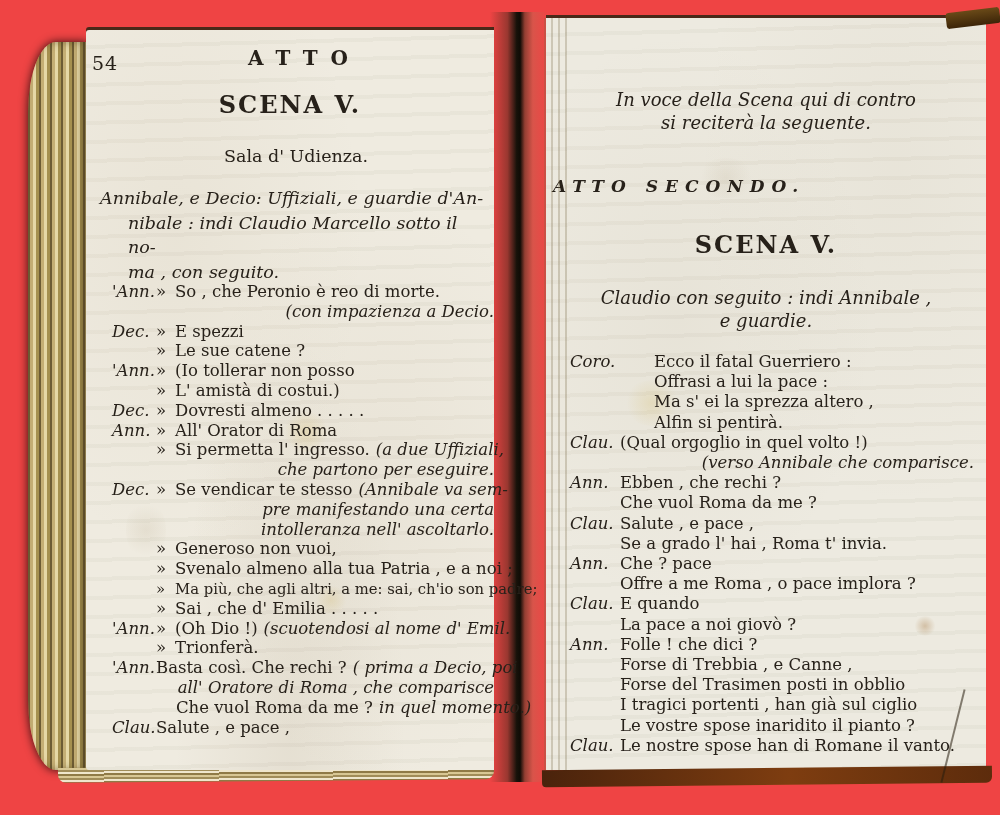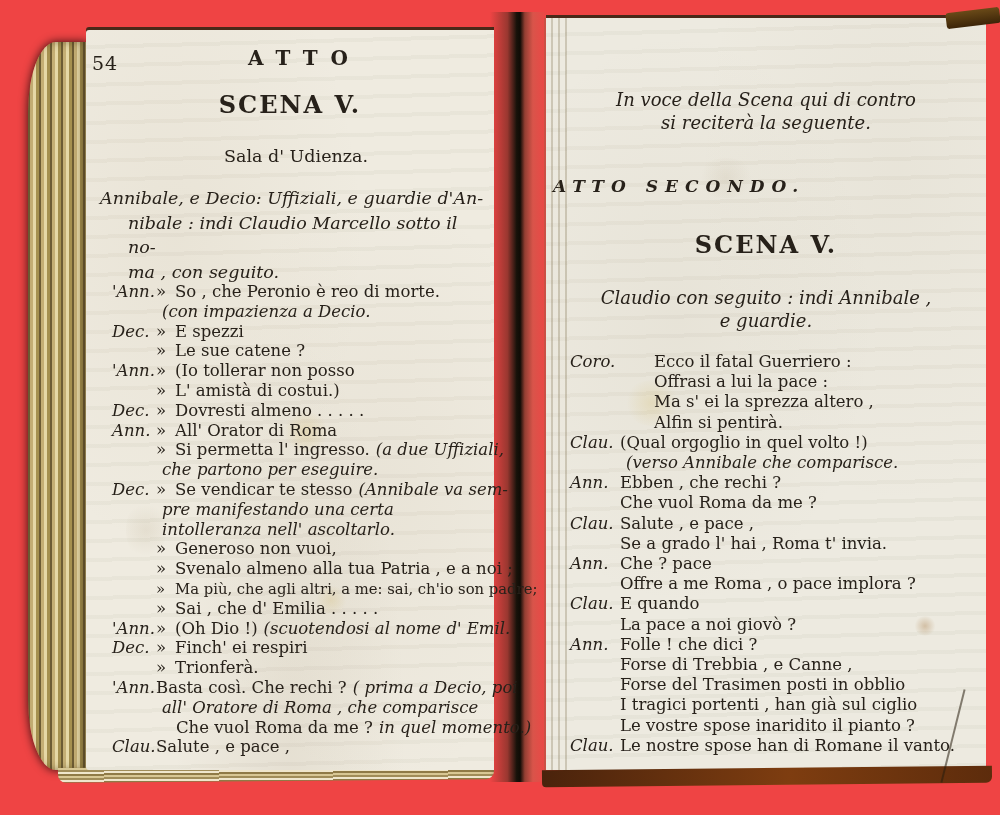--- a/index.html
+++ b/index.html
@@ -66,21 +66,21 @@
   .dlg{position:absolute;left:14px;top:252px;width:390px;
     font-size:16.5px;line-height:19.8px;margin-left:12px;}
   .dlg-r{left:12px;top:334px;width:422px;line-height:20.2px;}
   .ln{white-space:nowrap;}
   .sp{display:inline-block;width:44px;font-style:italic;}
   .dlg-r .sp{width:50px;}
   .m{display:inline-block;width:19px;}
   .m:empty{width:0;}
   .st{font-style:italic;margin-left:6px;}
   .st:empty{display:none;margin:0;}
-  .ln.right{padding-right:8px;}
+  .ln.right{text-align:right;padding-right:8px;}
   .dlg-r .ln.right{padding-right:18px;}
   .ln.ind .t{margin-left:20px;}
   .ln.verse .t{margin-left:34px;}
   .ln.cram{font-size:14.8px;}
 </style>
 </head>
 <body>
 
 <div class="stage">
 
@@ -119,21 +119,20 @@
         <div class="ln"><span class="sp"></span><span class="m">»</span><span class="t">Si permetta l' ingresso.</span><span class="st">(a due Uffiziali,</span></div>
         <div class="ln right"><span class="sp"></span><span class="m"></span><span class="t"></span><span class="st">che partono per eseguire.</span></div>
         <div class="ln"><span class="sp">Dec.</span><span class="m">»</span><span class="t">Se vendicar te stesso</span><span class="st">(Annibale va sem-</span></div>
         <div class="ln right"><span class="sp"></span><span class="m"></span><span class="t"></span><span class="st">pre manifestando una certa</span></div>
         <div class="ln right"><span class="sp"></span><span class="m"></span><span class="t"></span><span class="st">intolleranza nell' ascoltarlo.</span></div>
         <div class="ln"><span class="sp"></span><span class="m">»</span><span class="t">Generoso non vuoi,</span></div>
         <div class="ln"><span class="sp"></span><span class="m">»</span><span class="t">Svenalo almeno alla tua Patria , e a noi ;</span></div>
         <div class="ln cram"><span class="sp"></span><span class="m">»</span><span class="t">Ma più, che agli altri, a me: sai, ch'io son padre;</span></div>
         <div class="ln"><span class="sp"></span><span class="m">»</span><span class="t">Sai , che d' Emilia . . . . .</span></div>
         <div class="ln"><span class="sp">'Ann.</span><span class="m">»</span><span class="t">(Oh Dio !)</span><span class="st">(scuotendosi al nome d' Emil.</span></div>
-        <div class="ln"><span class="sp">Dec.</span><span class="m">»</span><span class="t">Finch' ei respiri</span></div>
         <div class="ln"><span class="sp"></span><span class="m">»</span><span class="t">Trionferà.</span></div>
         <div class="ln"><span class="sp">'Ann.</span><span class="m"></span><span class="t">Basta così. Che rechi ?</span><span class="st">( prima a Decio, poi</span></div>
         <div class="ln right"><span class="sp"></span><span class="m"></span><span class="t"></span><span class="st">all' Oratore di Roma , che comparisce</span></div>
         <div class="ln ind"><span class="sp"></span><span class="m"></span><span class="t">Che vuol Roma da me ?</span><span class="st">in quel momento.)</span></div>
         <div class="ln"><span class="sp">Clau.</span><span class="m"></span><span class="t">Salute , e pace ,</span></div>
       </div>
   </div>
 
   <div class="page page-right">
     <div class="ghost"></div>

